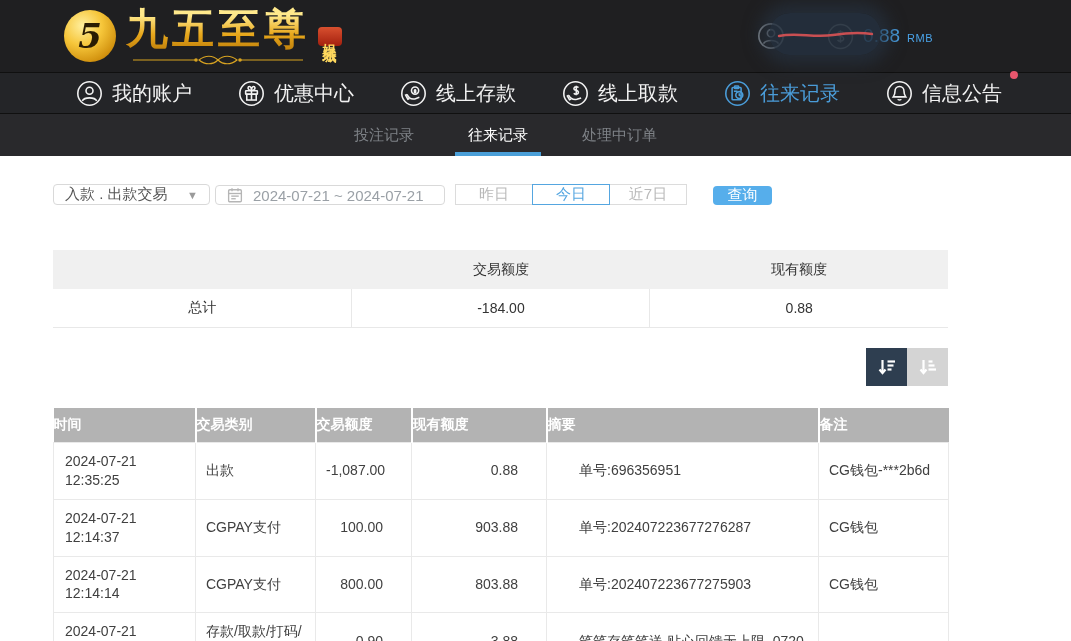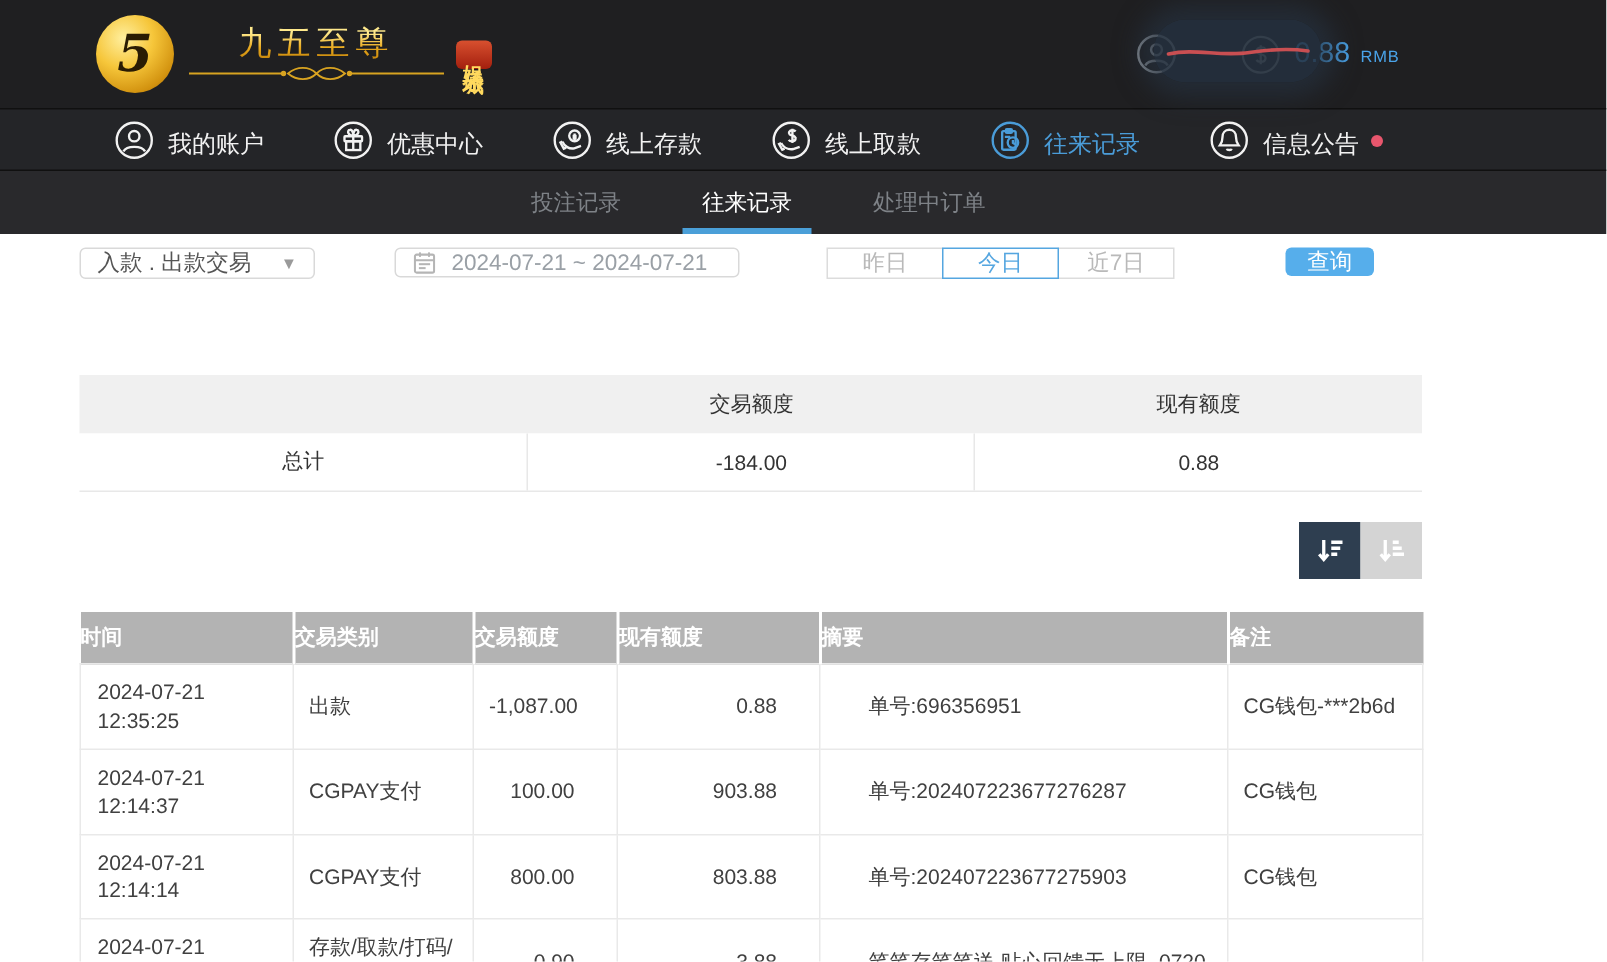--- a/index.html
+++ b/index.html
@@ -7,56 +7,56 @@
     font-family:"Liberation Sans", sans-serif; }
 
   
   .topbar { height:72px; background:#1f1f21; display:flex; align-items:center; }
   .logo { margin-left:64px; display:flex; align-items:center; cursor:pointer; }
   .logo-circle { width:52px; height:52px; border-radius:50%;
     background:radial-gradient(circle at 35% 30%, #ffef9e 0%, #f6c63a 40%, #d2920f 75%, #8f5c04 100%);
     display:flex; align-items:center; justify-content:center;
     color:#2a1c03; font-family:"DejaVu Serif", serif; font-size:34px; font-style:italic; font-weight:bold; }
   .logo-textwrap { margin-left:10px; display:flex; flex-direction:column; align-items:center; }
-  .logo-brand { font-size:22px; font-weight:normal; letter-spacing:4px;
+  .logo-brand { font-size:42px; font-weight:bold; letter-spacing:4px;
     background:linear-gradient(#ffe98c 20%, #e8a81c 60%, #b97a08 100%);
     -webkit-background-clip:text; background-clip:text; -webkit-text-fill-color:transparent; color:#e8b52a; line-height:1.1; }
   .logo-flourish { margin-top:1px; }
   .logo-badge { margin-left:8px; background:linear-gradient(#d8502f, #a31f0e); border-radius:4px;
     padding:5px 3px; writing-mode:vertical-rl; text-orientation:upright;
     color:#ffd95e; font-size:14px; font-weight:bold; letter-spacing:3px; }
   .topbar-right { margin-left:auto; margin-right:138px; display:flex; align-items:center; gap:42px; }
   .user-area { position:relative; display:flex; align-items:center; cursor:pointer; }
   .user-icon { color:#8d9399; }
   .privacy-pill { position:absolute; left:12px; top:-9px; width:112px; height:42px; border-radius:21px;
     background:rgba(37,48,62,0.85); box-shadow:0 0 16px 10px rgba(37,48,62,0.75); }
   .privacy-scribble { position:absolute; left:6px; top:10px; }
   .balance { display:flex; align-items:center; gap:9px; }
   .balance-icon { color:#888c90; }
   .balance-amount { color:#4aa3e8; font-size:19px; }
   .balance-currency { color:#4aa3e8; font-size:11px; letter-spacing:0.5px; margin-left:-2px; padding-top:4px; }
 
   
   .mainnav { height:42px; background:#242528; border-top:1px solid #101010; border-bottom:1px solid #101010;
     display:flex; align-items:center; padding-left:76px; gap:46px; }
-  .nav-item { display:flex; align-items:flex-end; gap:9px; color:#f2f2f2; font-size:16px; cursor:pointer; position:relative; }
+  .nav-item { display:flex; align-items:flex-start; gap:9px; color:#f2f2f2; font-size:20px; cursor:pointer; position:relative; }
   .nav-item.active { color:#4a9cd8; }
   .nav-item svg { display:block; }
   .nav-dot { width:8px; height:8px; border-radius:50%; background:#e8566d; position:relative; top:-9px; left:-1px; }
 
   
   .subtabs { height:42px; background:#29292c; display:flex; align-items:stretch; justify-content:center; gap:28px; padding-right:60px; }
   .subtab { display:flex; align-items:center; padding:0 13px; color:#7e8287; font-size:15px; cursor:pointer; position:relative; }
   .subtab.active { color:#ffffff; }
   .subtab.active::after { content:""; position:absolute; left:0; right:0; bottom:0; height:4px; background:#4a9fd8; }
 
   
   .content { width:895px; margin-left:53px; }
 
-  .filters { margin-top:9px; display:flex; height:40px; align-items:flex-start;gap:48px; }
+  .filters { margin-top:9px; display:flex; height:40px; align-items:flex-end; }
   .select-box { width:157px; border:1px solid #d9d9d9; border-radius:4px; display:flex; align-items:center;
     justify-content:space-between; padding:0 11px; color:#555; font-size:15px; cursor:pointer; background:#fff; }
   .caret { color:#9a9a9a; font-size:11px; }
   .date-box { margin-left:5px; width:230px; border:1px solid #d9d9d9; border-radius:4px; display:flex;
     align-items:center; gap:9px; padding:0 10px; color:#9aa0a6; font-size:15px; cursor:pointer; background:#fff; }
   .cal-icon { color:#b5b5b5; }
   .quick-group { margin-left:10px; display:flex; }
   .quick-btn { width:78px; border:1px solid #dcdcdc; background:#fff; color:#b9b9b9; font-size:15px;
     display:flex; align-items:center; justify-content:center; cursor:pointer; margin-left:-1px; }
   .quick-btn:first-child { margin-left:0; }

